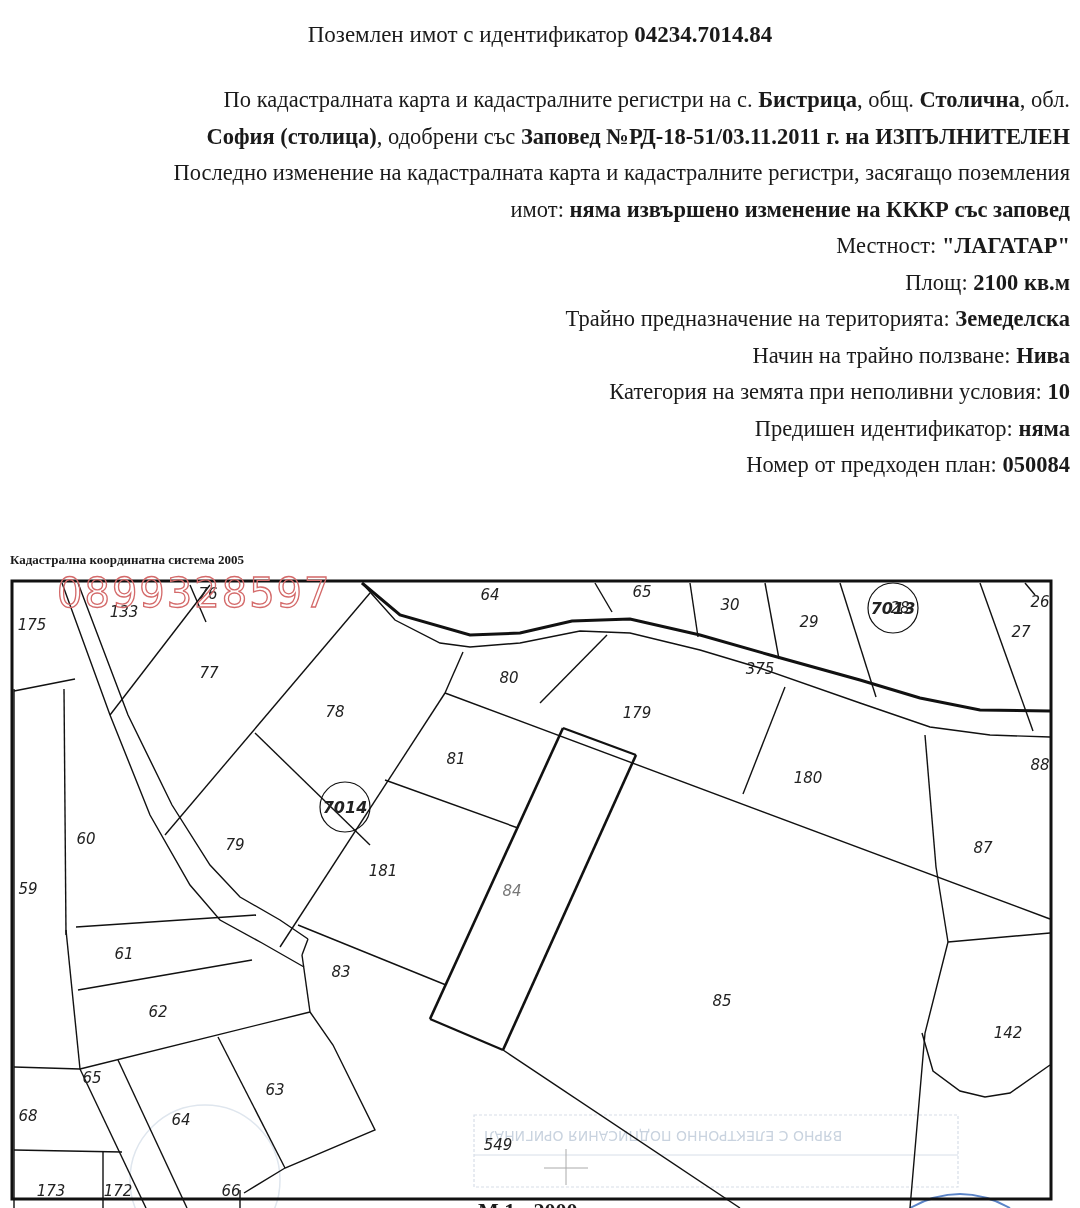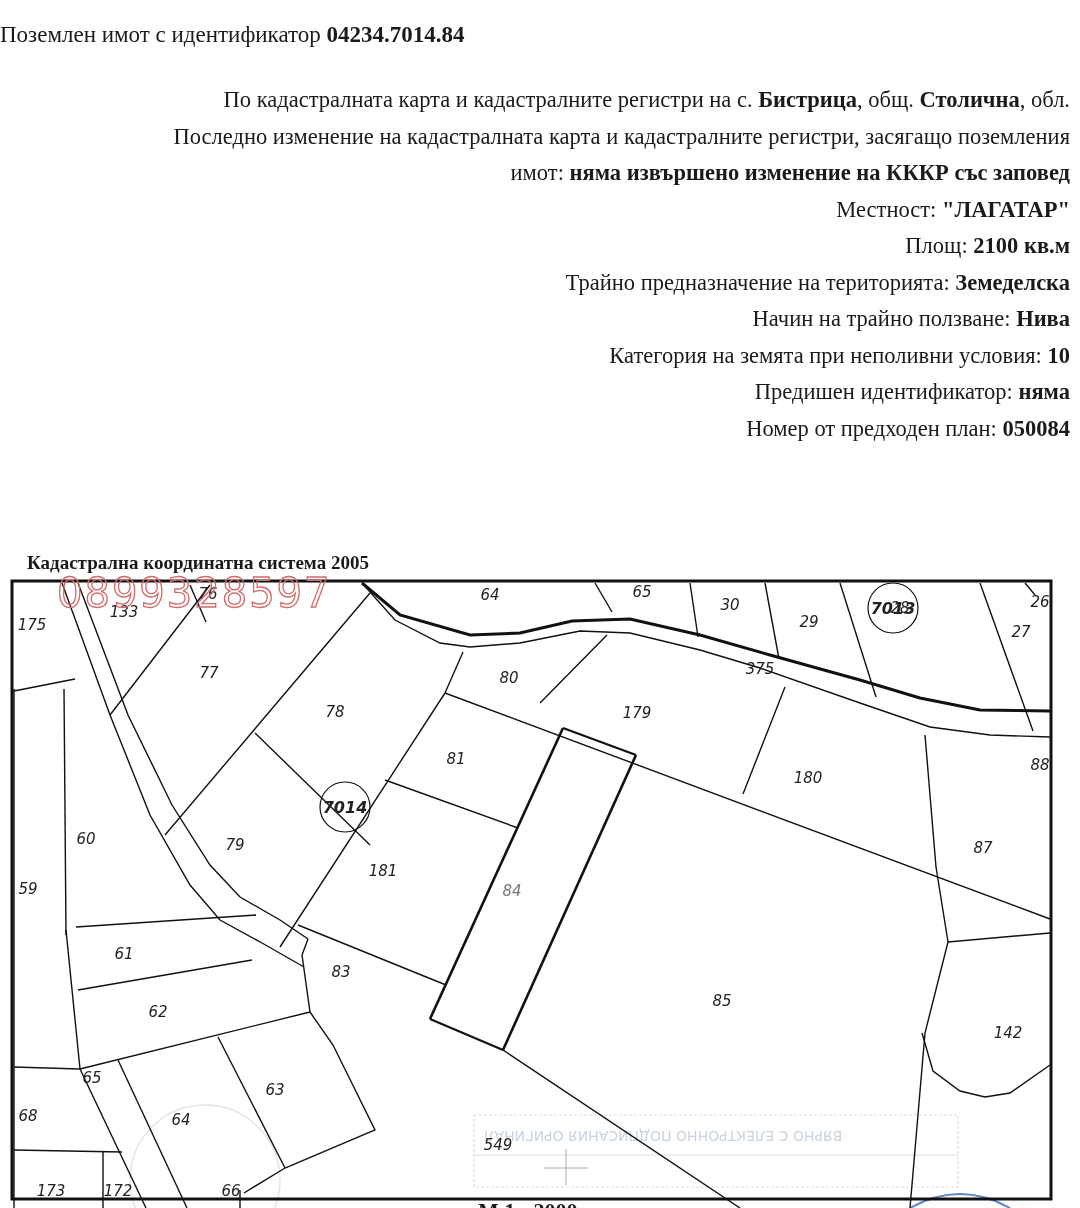--- a/index.html
+++ b/index.html
@@ -1,42 +1,43 @@
 <!DOCTYPE html>
 <html><head>
 <meta charset="utf-8">
 <style>
   html, body { margin:0; padding:0; background:#ffffff; }
   body { width:1080px; height:1208px; position:relative; overflow:hidden;
          font-family:"Liberation Serif","DejaVu Serif",serif; color:#1a1a1a; }
-  .title { position:absolute; top:22px; left:0; width:1080px; text-align:left;
+  .title { position:absolute; top:22px; left:0; width:1080px; text-align:center;
            font-size:23px; }
   .title b { font-weight:bold; }
   .info { position:absolute; left:20px; top:82px; width:1050px; font-size:22.5px; line-height:36.5px; }
   .info p { margin:0;text-align:right; }
   .info b { font-weight:bold; }
-  .coord { position:absolute; left:27px; top:552px; font-size:19px; font-weight:bold; }
+  .coord { position:absolute; left:10px; top:552px; font-size:13px; font-weight:bold; }
   .mapwrap { position:absolute; left:0; top:575px; width:1080px; height:633px; }
   svg text.lbl { font-family:"DejaVu Sans","Liberation Sans",sans-serif; font-style:italic; font-size:15px; fill:#222; }
   svg text.lbl-gray { font-family:"DejaVu Sans","Liberation Sans",sans-serif; font-style:italic; font-size:15px; fill:#777; }
   svg text.zone { font-family:"DejaVu Sans","Liberation Sans",sans-serif; font-style:italic; font-weight:bold; font-size:16px; fill:#222; }
   svg text.wm { font-family:"DejaVu Sans","Liberation Sans",sans-serif; font-size:40px; fill:none; stroke:#d46a6a; stroke-width:1.3; letter-spacing:2px; }
   svg text.stamp { font-family:"DejaVu Sans","Liberation Sans",sans-serif; font-size:14px; fill:#c9d3df; }
   .scale { position:absolute; left:478px; top:1198px; font-size:22px; font-weight:bold; }
 </style>
 </head>
 <body>
 
 <div class="title">
   <span>Поземлен имот с идентификатор</span>
   <b>04234.7014.84</b>
 </div>
 
 <div class="info" id="info">
     <p><span>По кадастралната карта и кадастралните регистри на с. </span><b>Бистрица</b><span>, общ. </span><b>Столична</b><span>, обл.</span></p>
+    <p><b>София (столица)</b><span>, одобрени със </span><b>Заповед №РД-18-51/03.11.2011 г. на ИЗПЪЛНИТЕЛЕН</b></p>
     <p><span>Последно изменение на кадастралната карта и кадастралните регистри, засягащо поземления</span></p>
     <p><span>имот: </span><b>няма извършено изменение на КККР със заповед</b></p>
     <p><span>Местност: </span><b>"ЛАГАТАР"</b></p>
     <p><span>Площ: </span><b>2100 кв.м</b></p>
     <p><span>Трайно предназначение на територията: </span><b>Земеделска</b></p>
     <p><span>Начин на трайно ползване: </span><b>Нива</b></p>
     <p><span>Категория на земята при неполивни условия: </span><b>10</b></p>
     <p><span>Предишен идентификатор: </span><b>няма</b></p>
     <p><span>Номер от предходен план: </span><b>050084</b></p>
   </div>

